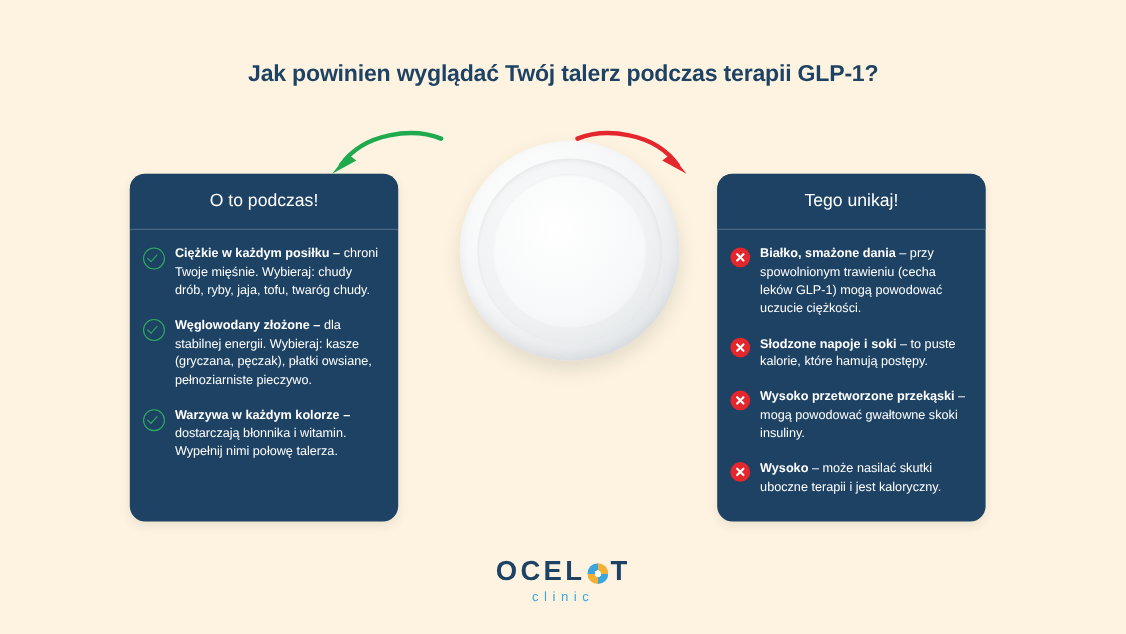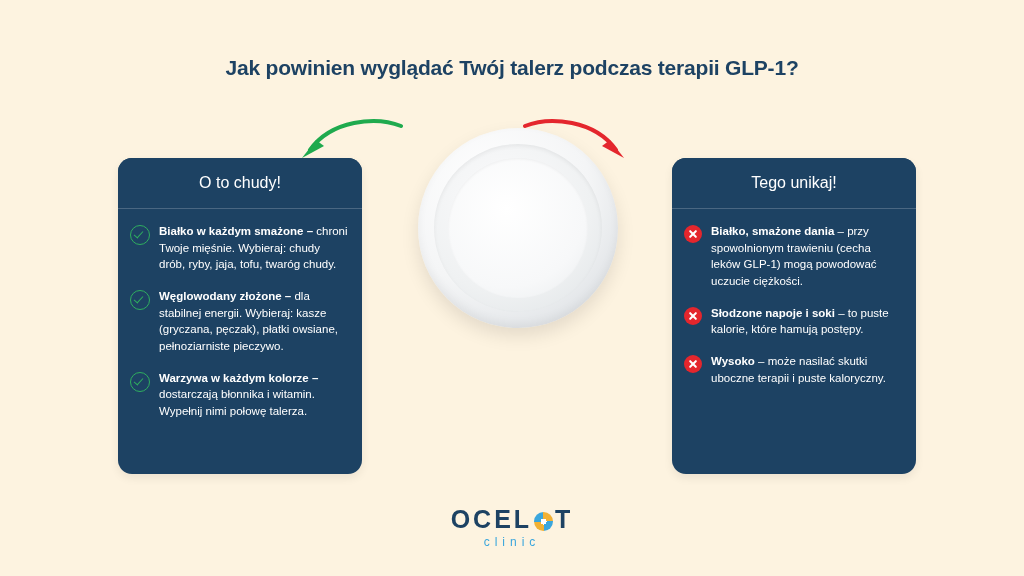--- a/index.html
+++ b/index.html
@@ -36,21 +36,21 @@
   
   .card {
     position: absolute;
     width: 244px;
     border-radius: 14px;
     background: #1d4263;
     overflow: hidden;
     box-shadow: 0 4px 10px rgba(0,0,0,0.07);
   }
   .card-left  { left: 118px; top: 158px; height: 316px; }
-  .card-right { left: 672px; top: 158px; height: 316px; }
+  .card-right { left: 652px; top: 158px; height: 316px; }
 
   .card-header {
     height: 50px;
     display: flex;
     align-items: center;
     justify-content: center;
     color: #ffffff;
     font-size: 16px;
     background: #1d4263;
     border-bottom: 1px solid rgba(255,255,255,0.20);
@@ -188,26 +188,26 @@
   }
 </style>
 </head>
 <body>
 
 <div class="page">
 
   <div class="title">Jak powinien wyglądać Twój talerz podczas terapii GLP-1?</div>
 
   <div class="card card-left">
-    <div class="card-header">O to chudy!</div>
+    <div class="card-header">O to podczas!</div>
     <div class="card-body">
 
       <div class="item">
         <span class="mark check"></span>
-        <span class="item-text"><b>Białko w każdym smażone – </b><span>chroni Twoje mięśnie. Wybieraj: chudy drób, ryby, jaja, tofu, twaróg chudy.</span></span>
+        <span class="item-text"><b>Ciężkie w każdym posiłku – </b><span>chroni Twoje mięśnie. Wybieraj: chudy drób, ryby, jaja, tofu, twaróg chudy.</span></span>
       </div>
 
       <div class="item">
         <span class="mark check"></span>
         <span class="item-text"><b>Węglowodany złożone – </b><span>dla stabilnej energii. Wybieraj: kasze (gryczana, pęczak), płatki owsiane, pełnoziarniste pieczywo.</span></span>
       </div>
 
       <div class="item">
         <span class="mark check"></span>
         <span class="item-text"><b>Warzywa w każdym kolorze – </b><span>dostarczają błonnika i witamin. Wypełnij nimi połowę talerza.</span></span>
@@ -223,24 +223,28 @@
       <div class="item">
         <span class="mark cross"></span>
         <span class="item-text"><b>Białko, smażone dania </b><span>– przy spowolnionym trawieniu (cecha leków GLP-1) mogą powodować uczucie ciężkości.</span></span>
       </div>
 
       <div class="item">
         <span class="mark cross"></span>
         <span class="item-text"><b>Słodzone napoje i soki </b><span>– to puste kalorie, które hamują postępy.</span></span>
       </div>
 
-
-      <div class="item">
-        <span class="mark cross"></span>
-        <span class="item-text"><b>Wysoko </b><span>– może nasilać skutki uboczne terapii i puste kaloryczny.</span></span>
+      <div class="item">
+        <span class="mark cross"></span>
+        <span class="item-text"><b>Wysoko przetworzone przekąski </b><span>– mogą powodować gwałtowne skoki insuliny.</span></span>
+      </div>
+
+      <div class="item">
+        <span class="mark cross"></span>
+        <span class="item-text"><b>Wysoko </b><span>– może nasilać skutki uboczne terapii i jest kaloryczny.</span></span>
       </div>
 
     </div>
   </div>
 
   <div class="plate-wrap">
     <div class="plate-outer"></div>
     <div class="plate-rim"></div>
     <div class="plate-inner"></div>
   </div>

